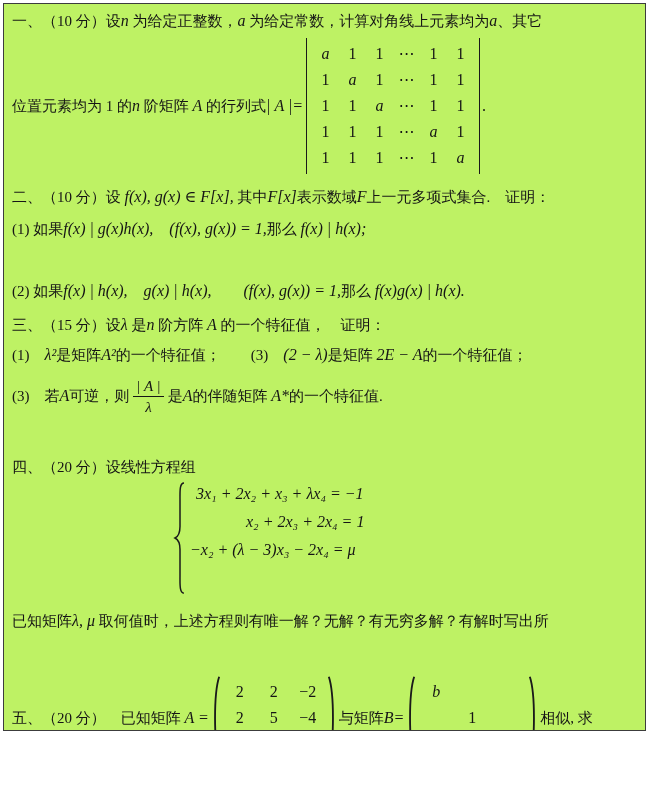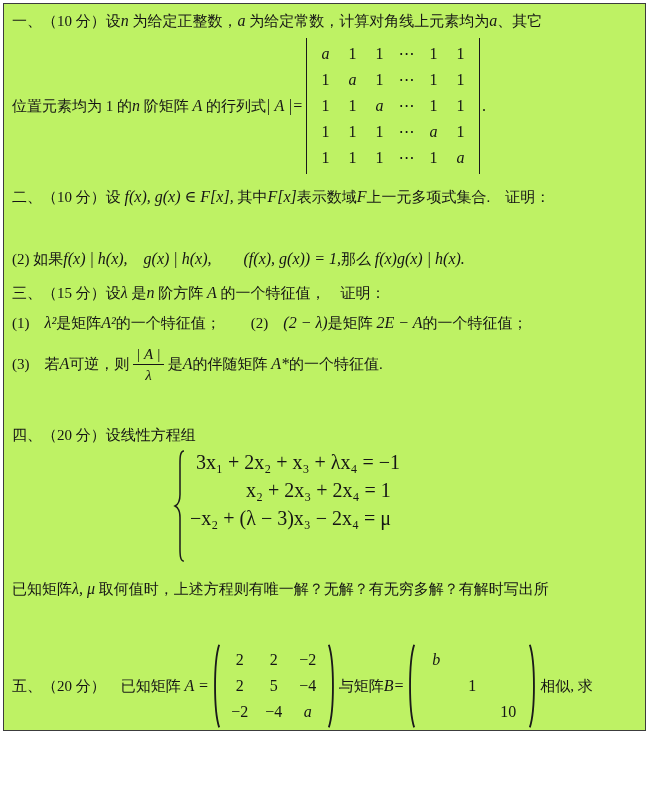--- a/index.html
+++ b/index.html
@@ -41,21 +41,21 @@
   .q3-item3  { margin-top:6px; display:flex; align-items:center; height:48px; }
   .frac { display:inline-flex; flex-direction:column; align-items:center; margin:0 4px; vertical-align:middle; }
   .frac .num { border-bottom:1px solid #151515; padding:0 3px 1px 3px; font-style:italic; font-size:15px; line-height:18px; }
   .frac .den { padding-top:1px; font-style:italic; font-size:15px; line-height:18px; }
 
   
   .q4-header { margin-top:36px; }
   .eq-block { display:flex; align-items:stretch; margin-left:160px; margin-top:2px; height:116px; }
   .eq-brace { width:14px; height:116px; flex:none; }
   .eq-lines { margin-left:4px; }
-  .eq-line { font-family:"Liberation Serif","DejaVu Serif",serif; font-size:20px; height:28px; line-height:28px; white-space:nowrap; }
+  .eq-line { font-style:italic; font-family:"Liberation Serif","DejaVu Serif",serif; font-size:16px; height:28px; line-height:28px; white-space:nowrap; }
   .eq-i0 { padding-left:6px; }
   .eq-i1 { padding-left:56px; }
   .eq-i2 { padding-left:0; }
   .eq-i3 { padding-left:44px; }
   .q4-disc1 { margin-top:14px; }
   .q4-disc2 { margin-top:14px; }
 
   
   .q5-row { display:flex; align-items:center; margin-top:40px; height:92px; white-space:nowrap; }
   .mx-wrap { display:flex; align-items:center; margin:0 1px; }
@@ -114,26 +114,27 @@
             <span class="mx-cell">1</span>
             <span class="mx-cell var">a</span>
           </div>
         </div>
       <span class="det-period">.</span>
     </div>
   </section>
 
   <section>
     <p class="line q2-header"><span class="seg-c">二、（10 分）设 </span><span class="seg-m">f(x), g(x) ∈ F[x],</span><span class="seg-c"> 其中</span><span class="seg-m">F[x]</span><span class="seg-c">表示数域</span><span class="seg-m">F</span><span class="seg-c">上一元多项式集合.　证明：</span></p>
+    <p class="line q2-item1"><span class="seg-c">(1) 如果</span><span class="seg-m">f(x) | g(x)h(x),　(f(x), g(x)) = 1,</span><span class="seg-c">那么 </span><span class="seg-m">f(x) | h(x);</span></p>
     <p class="line q2-item2"><span class="seg-c">(2) 如果</span><span class="seg-m">f(x) | h(x),　g(x) | h(x),　　(f(x), g(x)) = 1,</span><span class="seg-c">那么 </span><span class="seg-m">f(x)g(x) | h(x).</span></p>
   </section>
 
   <section>
     <p class="line q3-header"><span class="seg-c">三、（15 分）设</span><span class="seg-m">λ</span><span class="seg-c"> 是</span><span class="seg-m">n</span><span class="seg-c"> 阶方阵 </span><span class="seg-m">A</span><span class="seg-c"> 的一个特征值，　证明：</span></p>
-    <p class="line q3-items12"><span class="seg-c">(1)　</span><span class="seg-m">λ²</span><span class="seg-c">是矩阵</span><span class="seg-m">A²</span><span class="seg-c">的一个特征值；　　(2)　</span><span class="seg-m">(2 − λ)</span><span class="seg-c">是矩阵 </span><span class="seg-m">2E − A</span><span class="seg-c">的一个特征值；</span></p>
+    <p class="line q3-items12"><span class="seg-c">(1)　</span><span class="seg-m">λ²</span><span class="seg-c">是矩阵</span><span class="seg-m">A²</span><span class="seg-c">的一个特征值；　　(3)　</span><span class="seg-m">(2 − λ)</span><span class="seg-c">是矩阵 </span><span class="seg-m">2E − A</span><span class="seg-c">的一个特征值；</span></p>
     <div class="q3-item3">
       <p class="line"><span class="seg-c">(3)　若</span><span class="seg-m">A</span><span class="seg-c">可逆，则 </span></p>
       <span class="frac">
         <span class="num">| A |</span>
         <span class="den">λ</span>
       </span>
       <p class="line"><span class="seg-c">是</span><span class="seg-m">A</span><span class="seg-c">的伴随矩阵 </span><span class="seg-m">A*</span><span class="seg-c">的一个特征值.</span></p>
     </div>
   </section>
 

